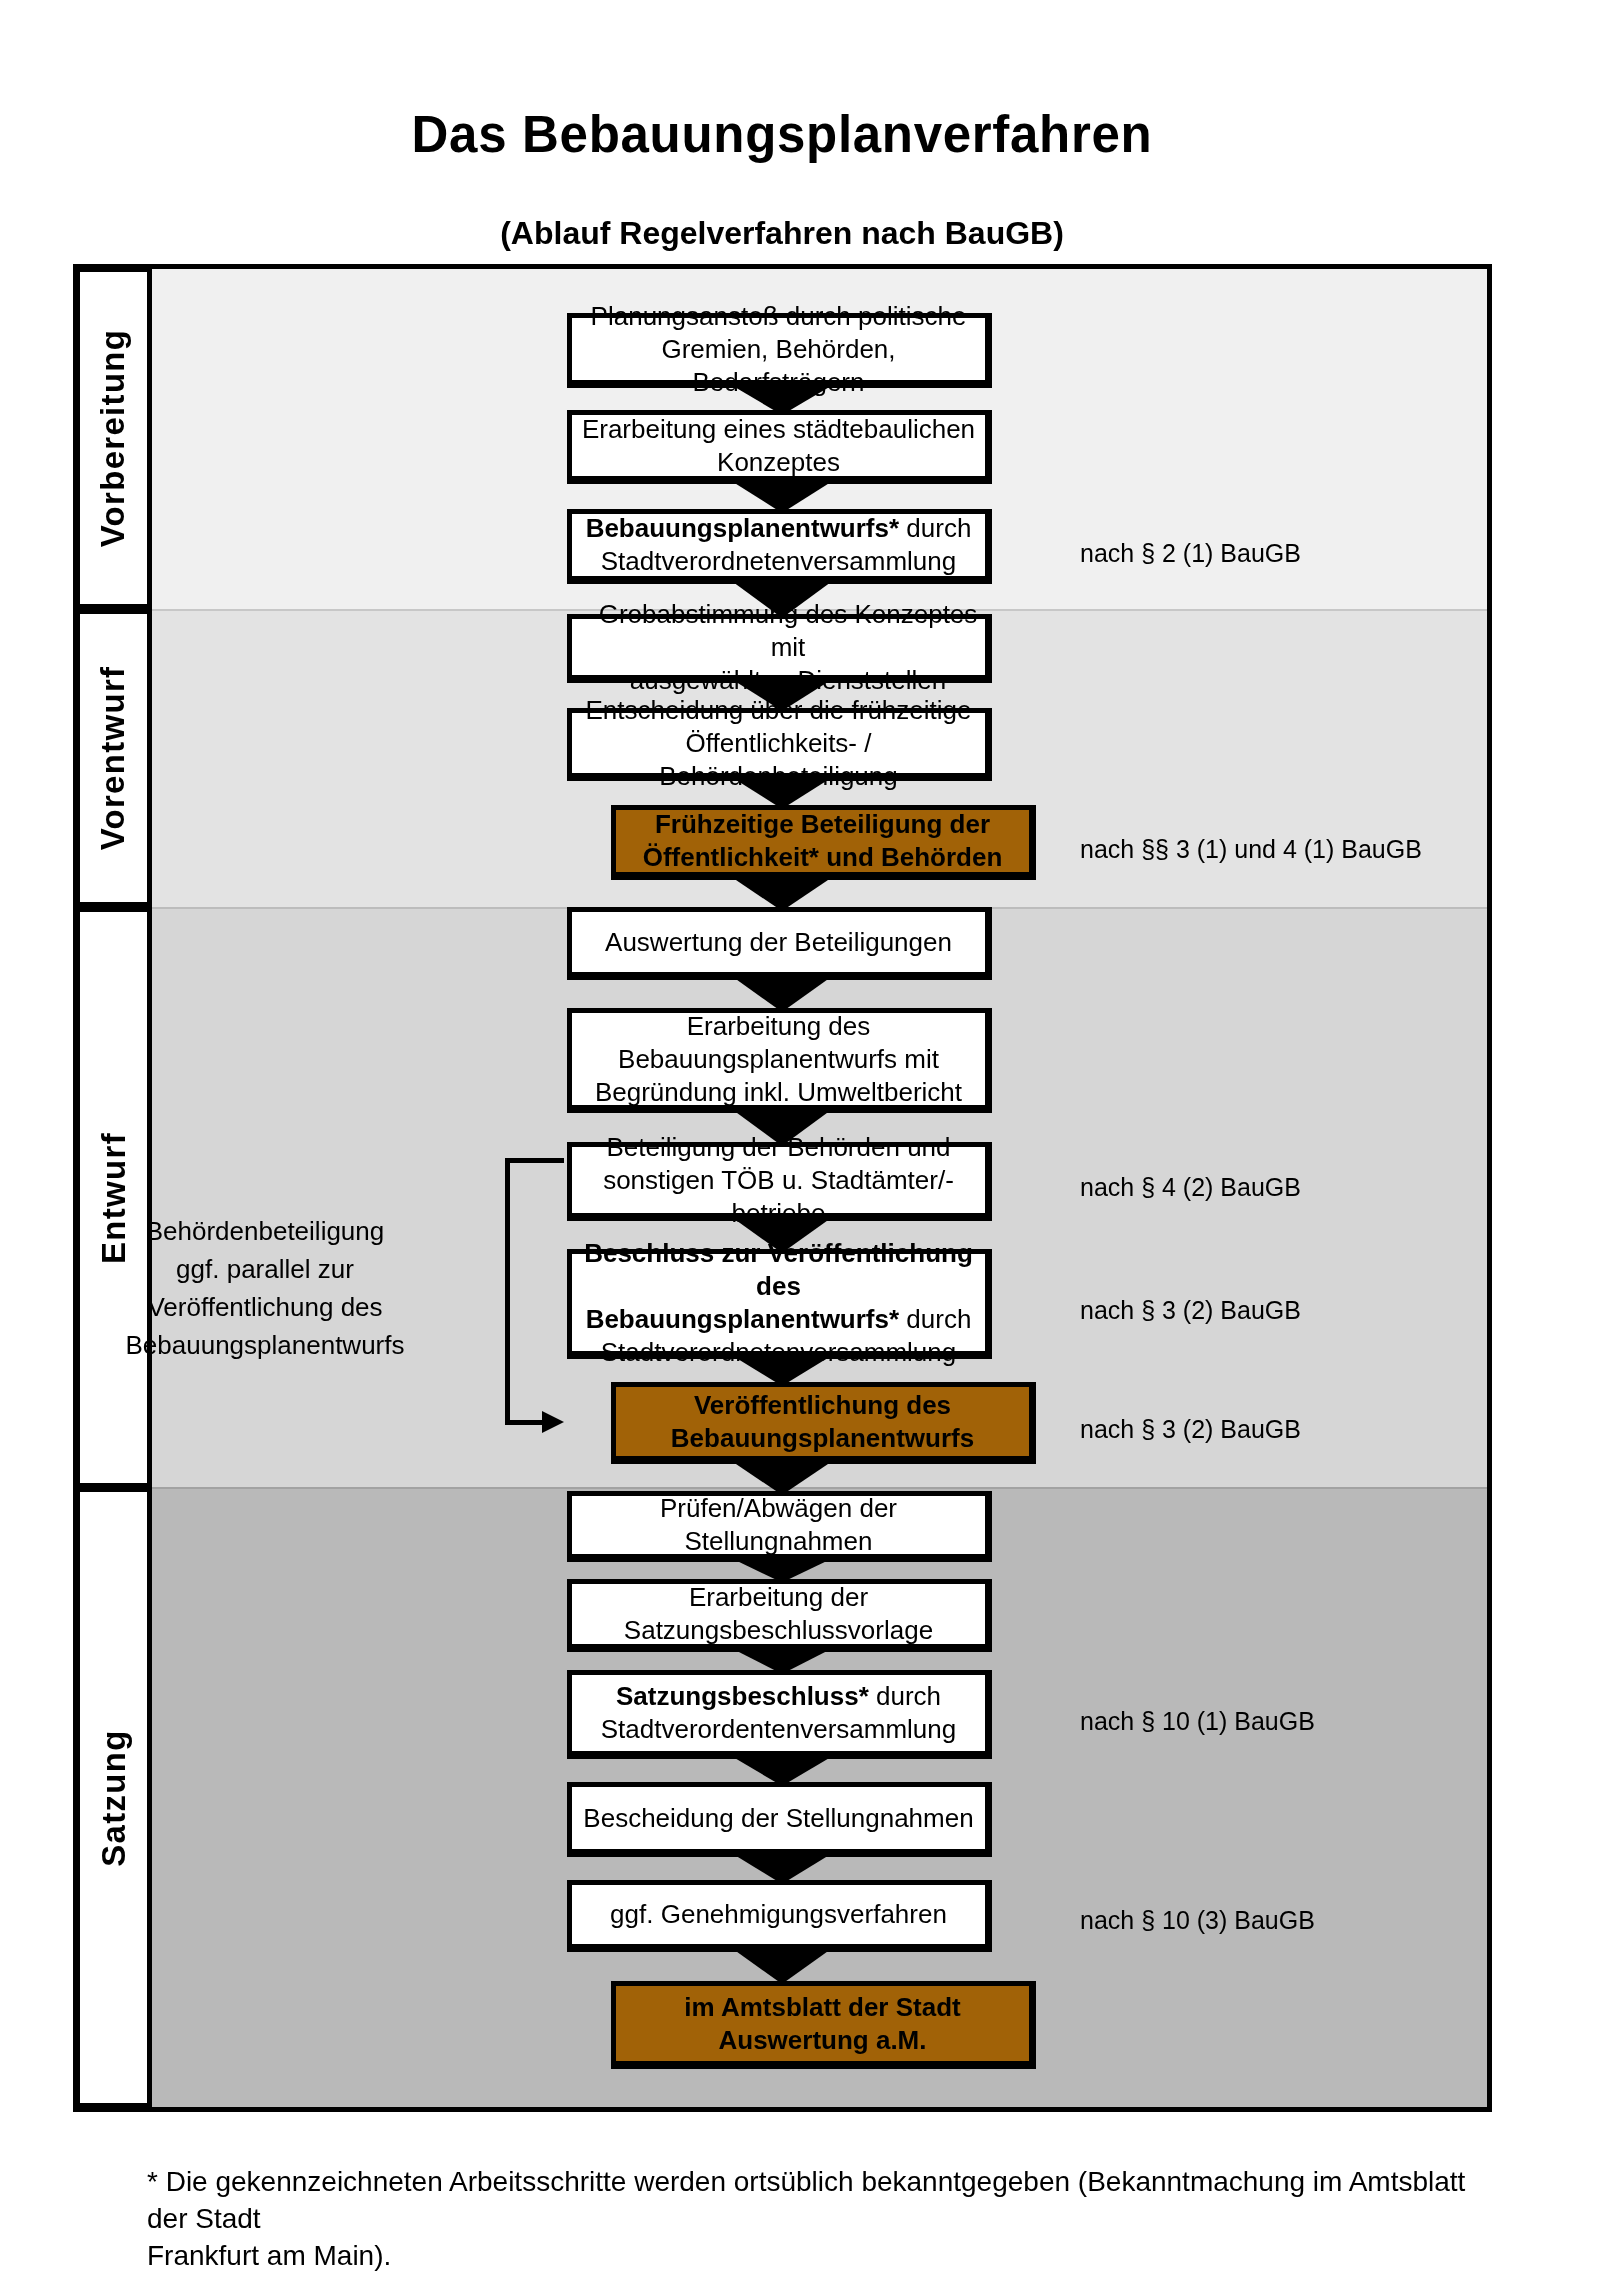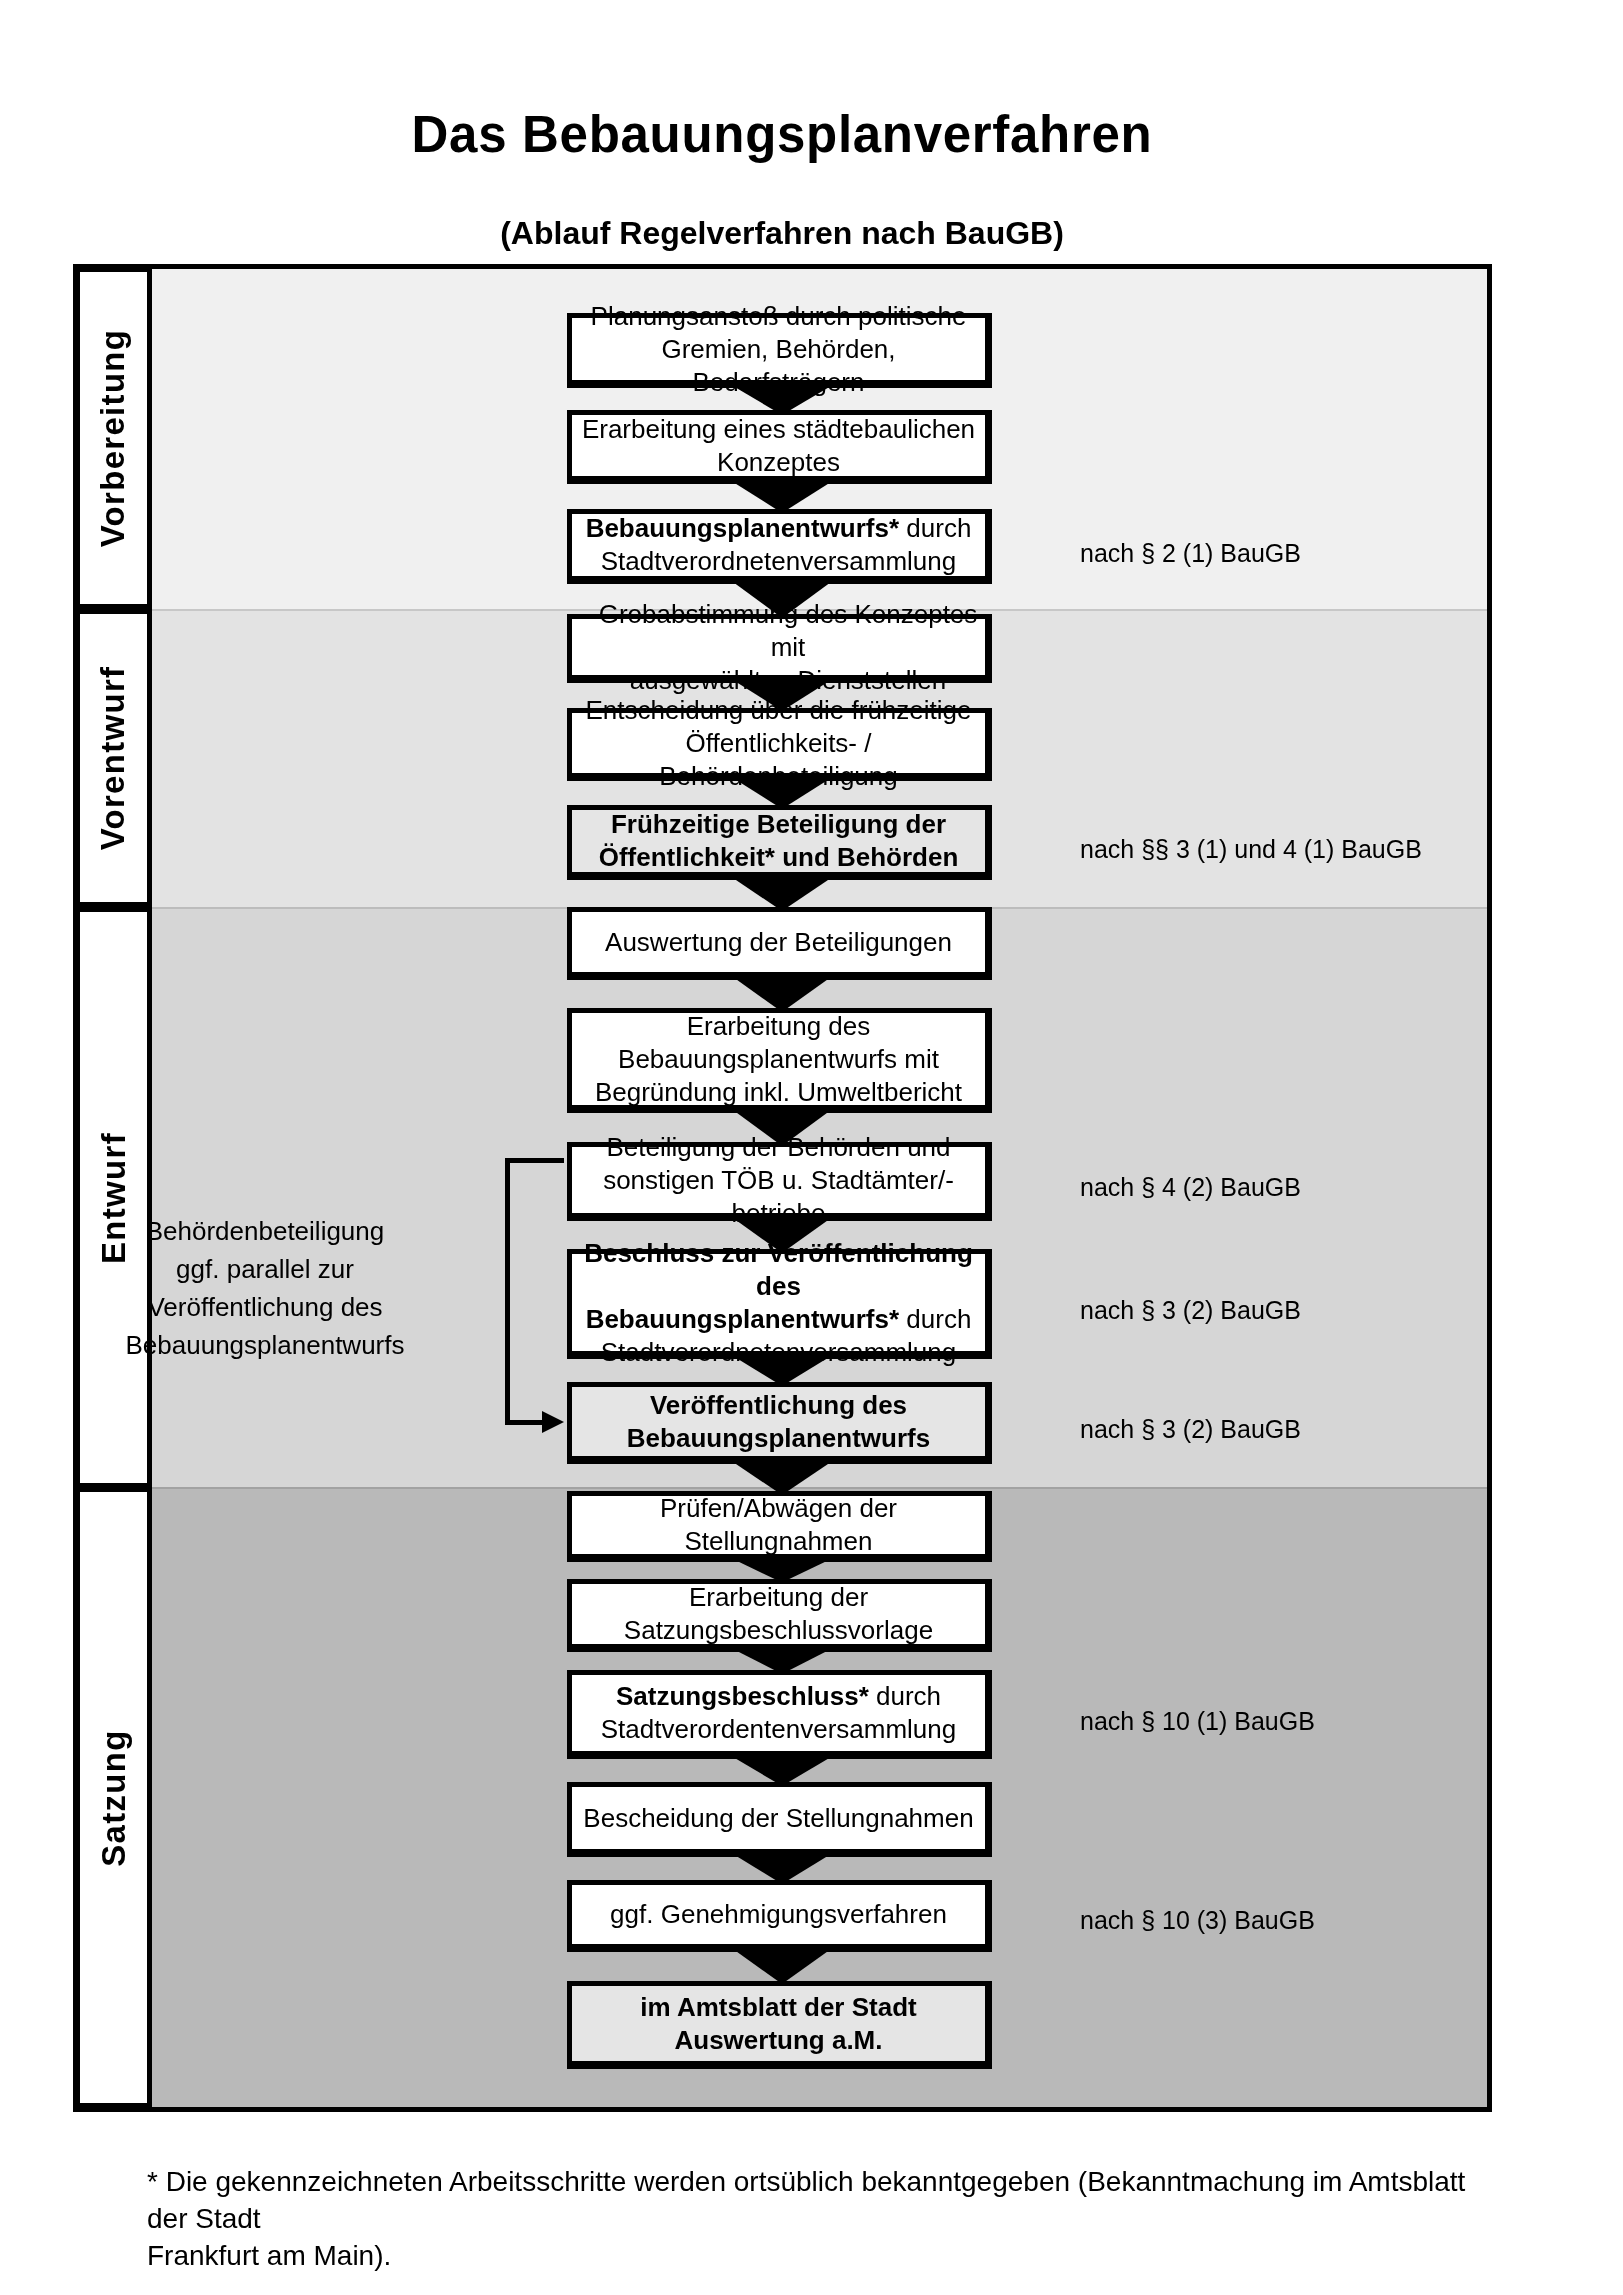--- a/index.html
+++ b/index.html
@@ -30,21 +30,21 @@
     transform:rotate(-90deg);white-space:nowrap;
     font-size:33px;font-weight:700;letter-spacing:1.3px;
   }
   .step-box{
     position:absolute;left:567px;width:425px;background:#ffffff;
     border-style:solid;border-color:#000;border-width:5.2px 7.2px 8.5px 5.2px;
     box-sizing:border-box;z-index:4;
     display:flex;flex-direction:column;align-items:center;justify-content:center;
     text-align:center;font-size:26px;line-height:33px;
   }
-  .step-box.highlight{background:#e5e5e5;font-weight:700;}
+  .step-box.highlight{background:#a16207;font-weight:700;margin-left:44px;}
   .step-box .seg-b{font-weight:700;}
   .flow-arrow{
     position:absolute;width:98px;background:#000;z-index:3;
     clip-path:polygon(0 0,100% 0,50% 100%);
   }
   .annotation{
     position:absolute;left:1080px;width:406px;font-size:25px;line-height:31px;
     text-align:left;z-index:4;
   }
   #side-note{

